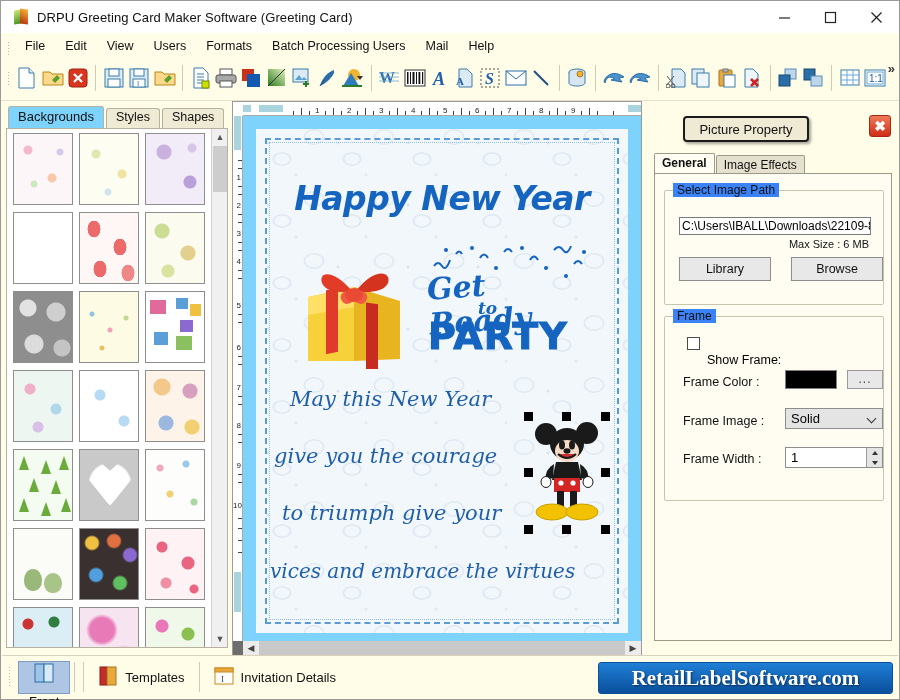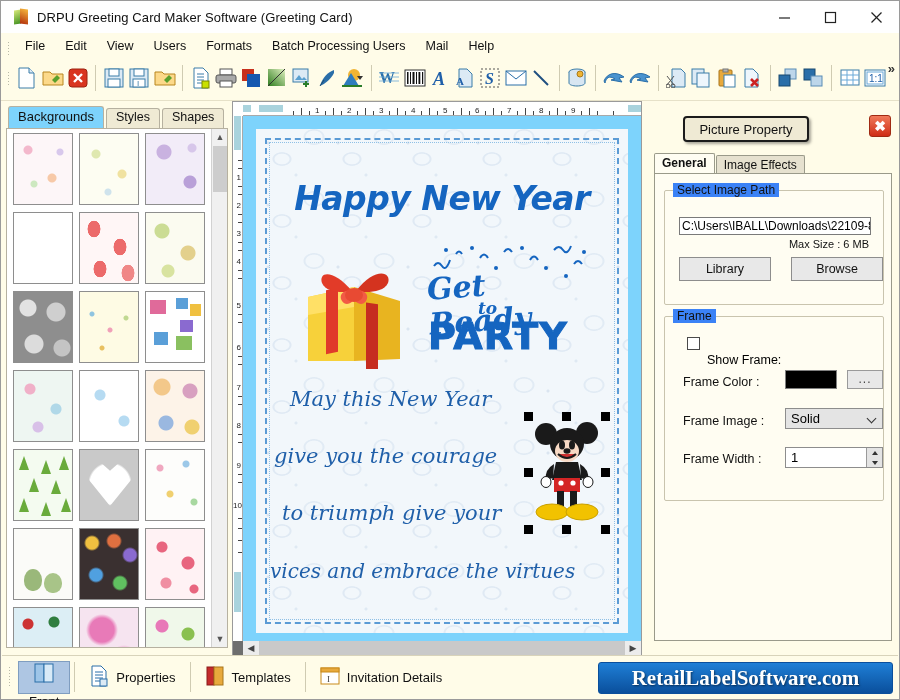--- a/index.html
+++ b/index.html
@@ -847,30 +847,20 @@
       <span>
         <svg width="22" height="22" viewBox="0 0 22 22">
             <rect x="2" y="2" width="9" height="18" fill="#9ec5e8" stroke="#2a6ea8"></rect>
             <rect x="11" y="2" width="9" height="18" fill="#d8eaf7" stroke="#2a6ea8"></rect>
           </svg>
       </span>
       <span>Front</span>
     </div>
     <div class="bsep"></div>
 
-    <div class="bbtn">
-      <span>
-        <svg width="20" height="22" viewBox="0 0 20 22">
-            <path d="M3 1h9l5 5v15H3z" fill="#fff" stroke="#2a6ea8"></path>
-            <path d="M6 7h8M6 10h8M6 13h8M6 16h5" stroke="#2a6ea8"></path>
-            <rect x="11" y="14" width="7" height="7" fill="#dceaf5" stroke="#2a6ea8"></rect>
-          </svg>
-      </span>
-      <span>Properties</span>
-    </div>
     <div class="bsep"></div>
 
     <div class="bbtn">
       <span>
         <svg width="20" height="22" viewBox="0 0 20 22">
             <rect x="2" y="2" width="7" height="18" fill="#c42b2b" stroke="#8a1b1b"></rect>
             <rect x="9" y="2" width="9" height="18" fill="#e8a93c" stroke="#a8751a"></rect>
           </svg>
       </span>
       <span>Templates</span>

